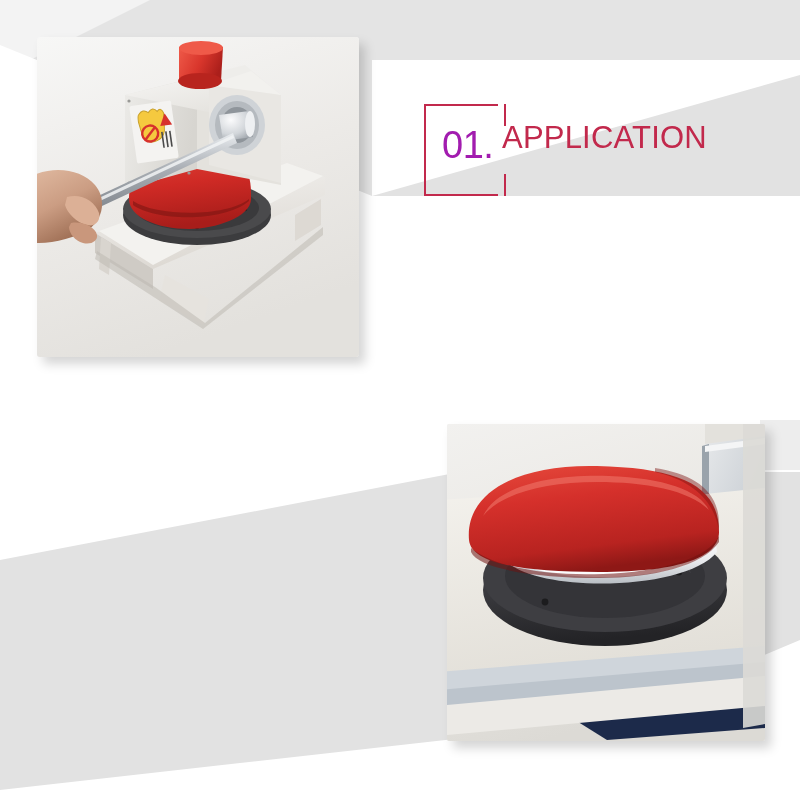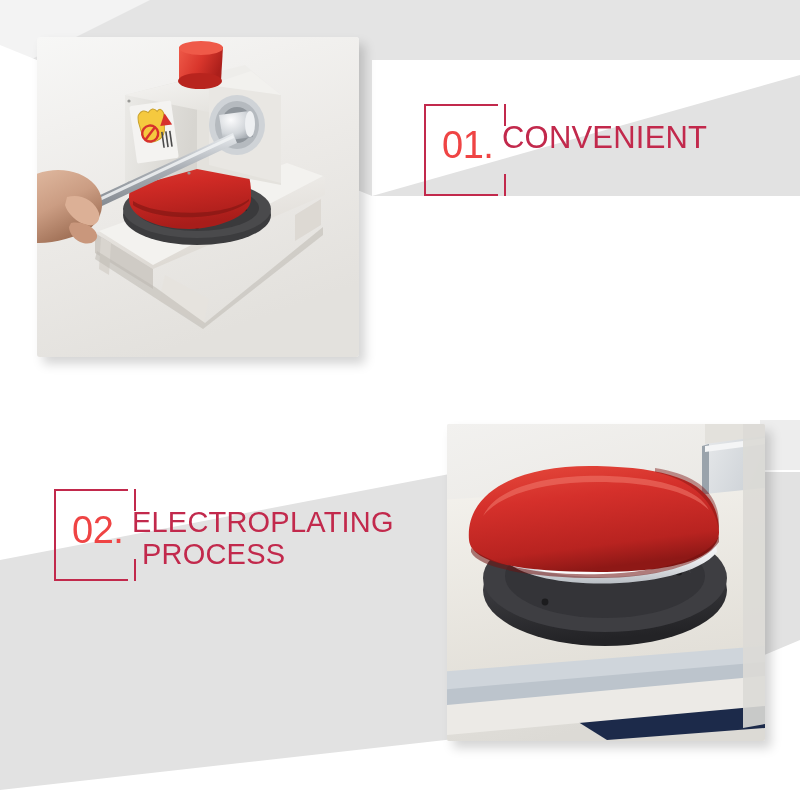--- a/index.html
+++ b/index.html
@@ -65,21 +65,21 @@
   .bracket .e-tr     { right:0; top:0; width:2px; height:22px; }
   .bracket .e-br     { right:0; bottom:0; width:2px; height:22px; }
 
   .feature-num {
     position: absolute;
     left: 18px;
     top: 20px;
     font-size: 38px;
     font-weight: 400;
     letter-spacing: -0.5px;
-    color: #ef4444;
+    color: #a21caf;
     white-space: nowrap;
     font-family: "Liberation Sans", sans-serif;
   }
 
   .feature-text {
     margin-left: -4px;
     padding-top: 17px;
     color: #c2294c;
     font-size: 31px;
     line-height: 1.12;
@@ -307,32 +307,18 @@
   <div class="feature" id="feature-01">
     <div class="bracket">
       <span class="edge e-left"></span>
       <span class="edge e-top"></span>
       <span class="edge e-bottom"></span>
       <span class="edge e-tr"></span>
       <span class="edge e-br"></span>
       <span class="feature-num">01.</span>
     </div>
     <div class="feature-text">
-      <span>CONVENIENT</span>
+      <span>APPLICATION</span>
     </div>
   </div>
 
-  <div class="feature" id="feature-02">
-    <div class="bracket">
-      <span class="edge e-left"></span>
-      <span class="edge e-top"></span>
-      <span class="edge e-bottom"></span>
-      <span class="edge e-tr"></span>
-      <span class="edge e-br"></span>
-      <span class="feature-num">02.</span>
-    </div>
-    <div class="feature-text">
-      <span>ELECTROPLATING</span>
-      <span class="ln2">PROCESS</span>
-    </div>
-  </div>
 
 </div>
 
 </body></html>

